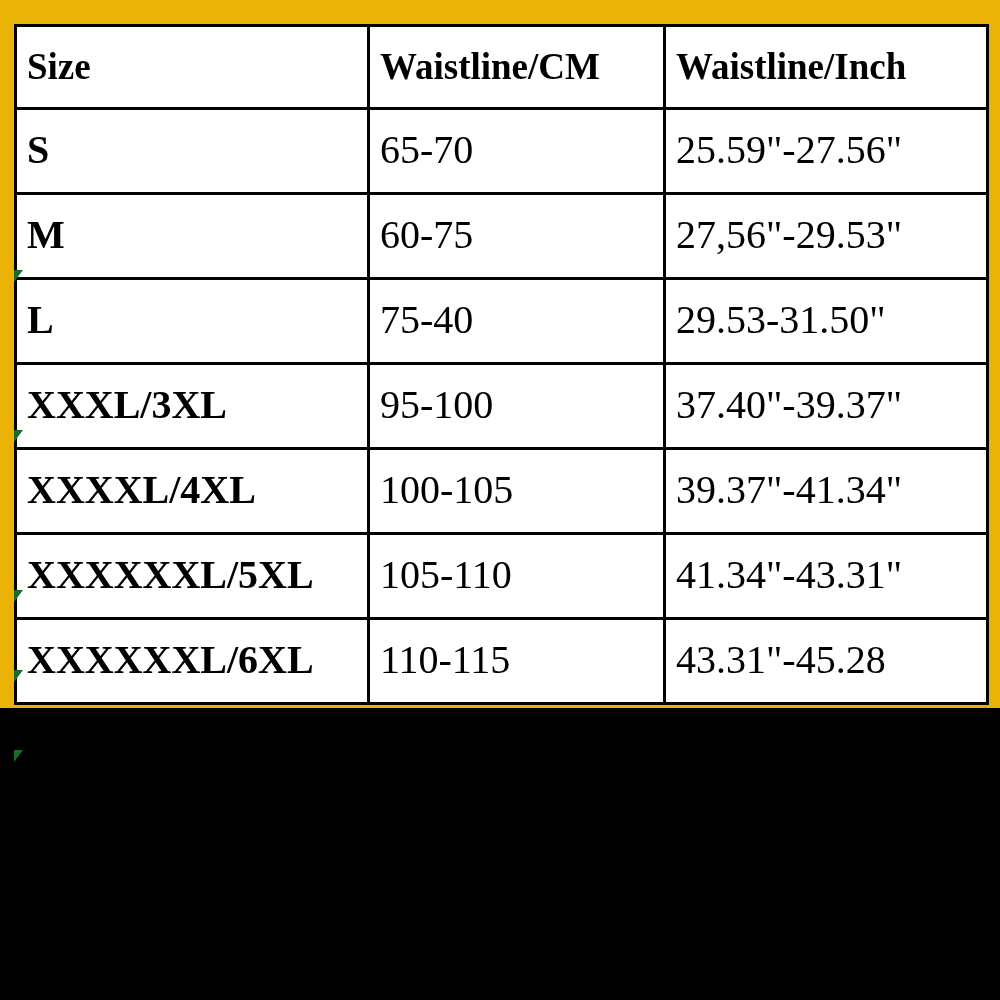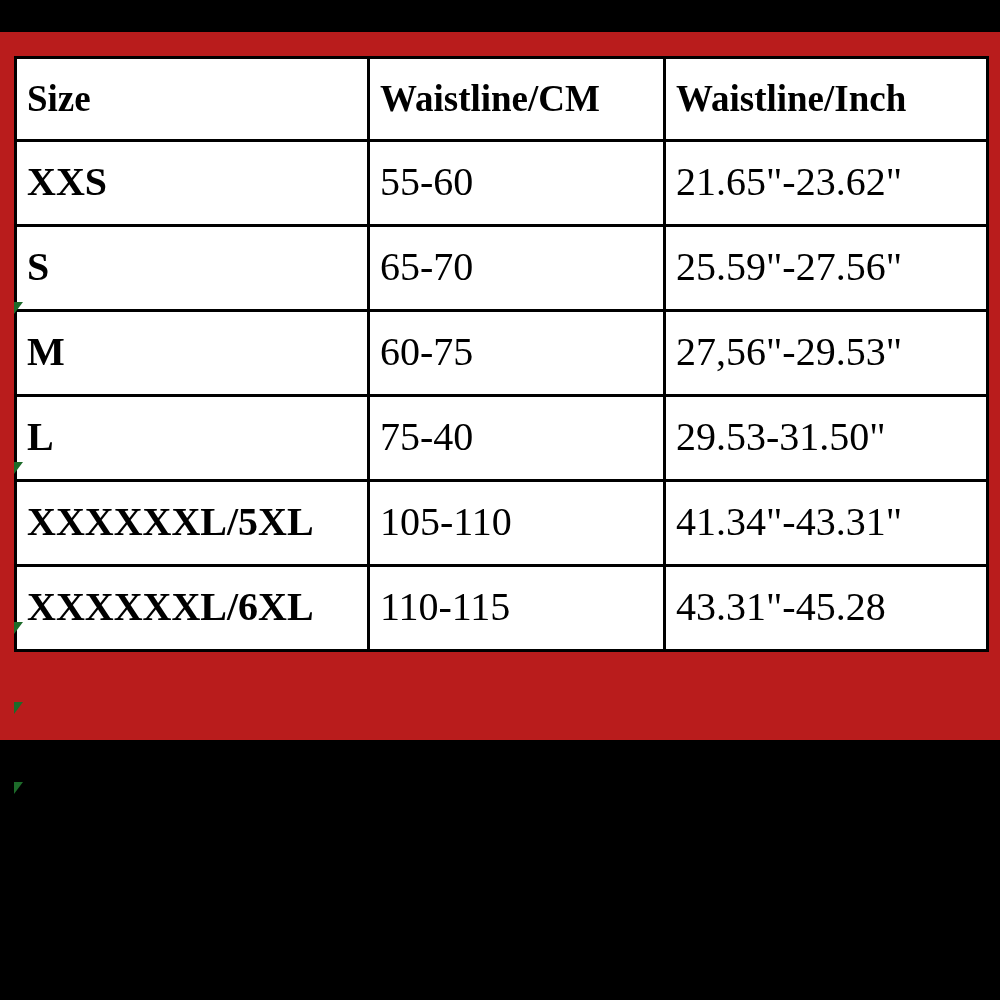--- a/index.html
+++ b/index.html
@@ -7,23 +7,22 @@
     padding: 0;
     background: #000000;
     width: 1000px;
     height: 1000px;
     overflow: hidden;
   }
   #page {
     position: relative;
     width: 1000px;
     height: 708px;
-    background: #b91c1c;
+    background: #eab308;
     box-sizing: border-box;
-    margin-top: 32px;
   }
   #size-table {
     position: absolute;
     left: 14px;
     top: 24px;
     width: 972px;
     border-collapse: collapse;
     background: #ffffff;
     table-layout: fixed;
     font-family: "Liberation Serif", "DejaVu Serif", serif;
@@ -82,38 +81,43 @@
     </colgroup>
     <thead>
       <tr>
         <th>Size</th>
         <th>Waistline/CM</th>
         <th>Waistline/Inch</th>
       </tr>
     </thead>
     <tbody>
       <tr>
-        <td class="size-cell">XXS</td>
-        <td class="meas-cell">55-60</td>
-        <td class="meas-cell">21.65"-23.62"</td>
-      </tr>
-      <tr>
         <td class="size-cell">S</td>
         <td class="meas-cell">65-70</td>
         <td class="meas-cell">25.59"-27.56"</td>
       </tr>
       <tr>
         <td class="size-cell">M</td>
         <td class="meas-cell">60-75</td>
         <td class="meas-cell">27,56"-29.53"</td>
       </tr>
       <tr>
         <td class="size-cell">L</td>
         <td class="meas-cell">75-40</td>
         <td class="meas-cell">29.53-31.50"</td>
+      </tr>
+      <tr>
+        <td class="size-cell">XXXL/3XL</td>
+        <td class="meas-cell">95-100</td>
+        <td class="meas-cell">37.40"-39.37"</td>
+      </tr>
+      <tr>
+        <td class="size-cell">XXXXL/4XL</td>
+        <td class="meas-cell">100-105</td>
+        <td class="meas-cell">39.37"-41.34"</td>
       </tr>
       <tr>
         <td class="size-cell">XXXXXXL/5XL</td>
         <td class="meas-cell">105-110</td>
         <td class="meas-cell">41.34"-43.31"</td>
       </tr>
       <tr>
         <td class="size-cell">XXXXXXL/6XL</td>
         <td class="meas-cell">110-115</td>
         <td class="meas-cell">43.31"-45.28</td>

